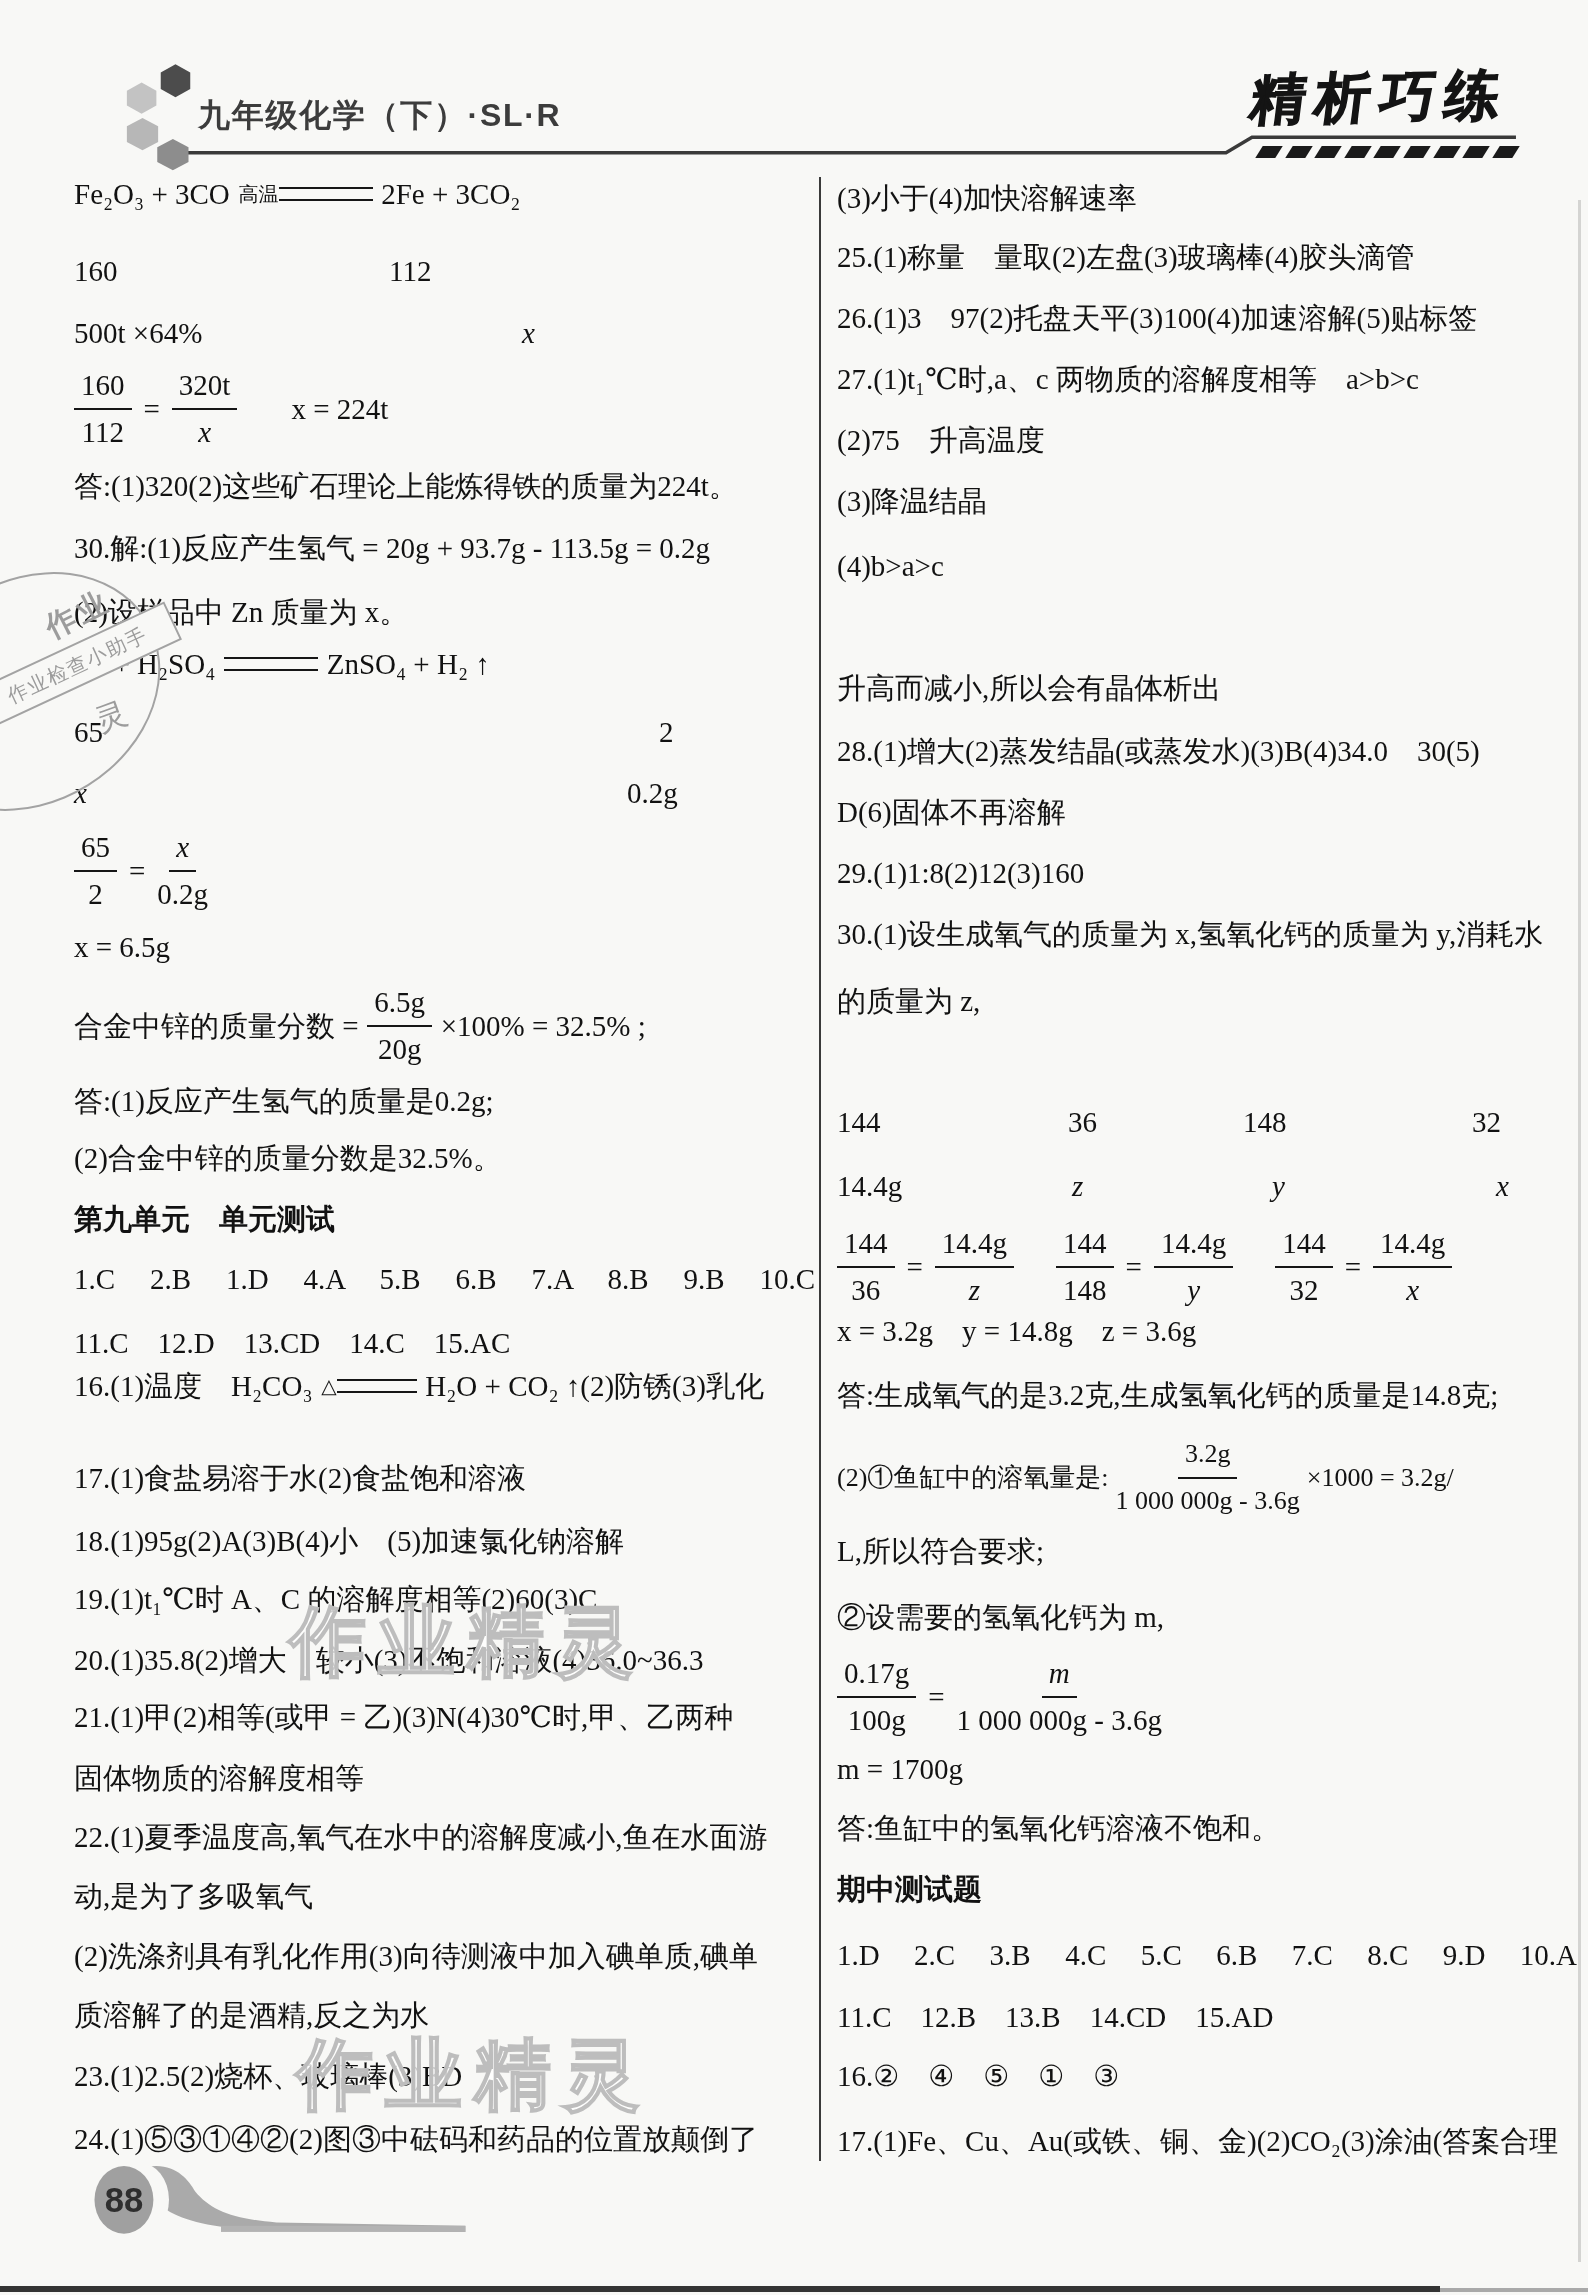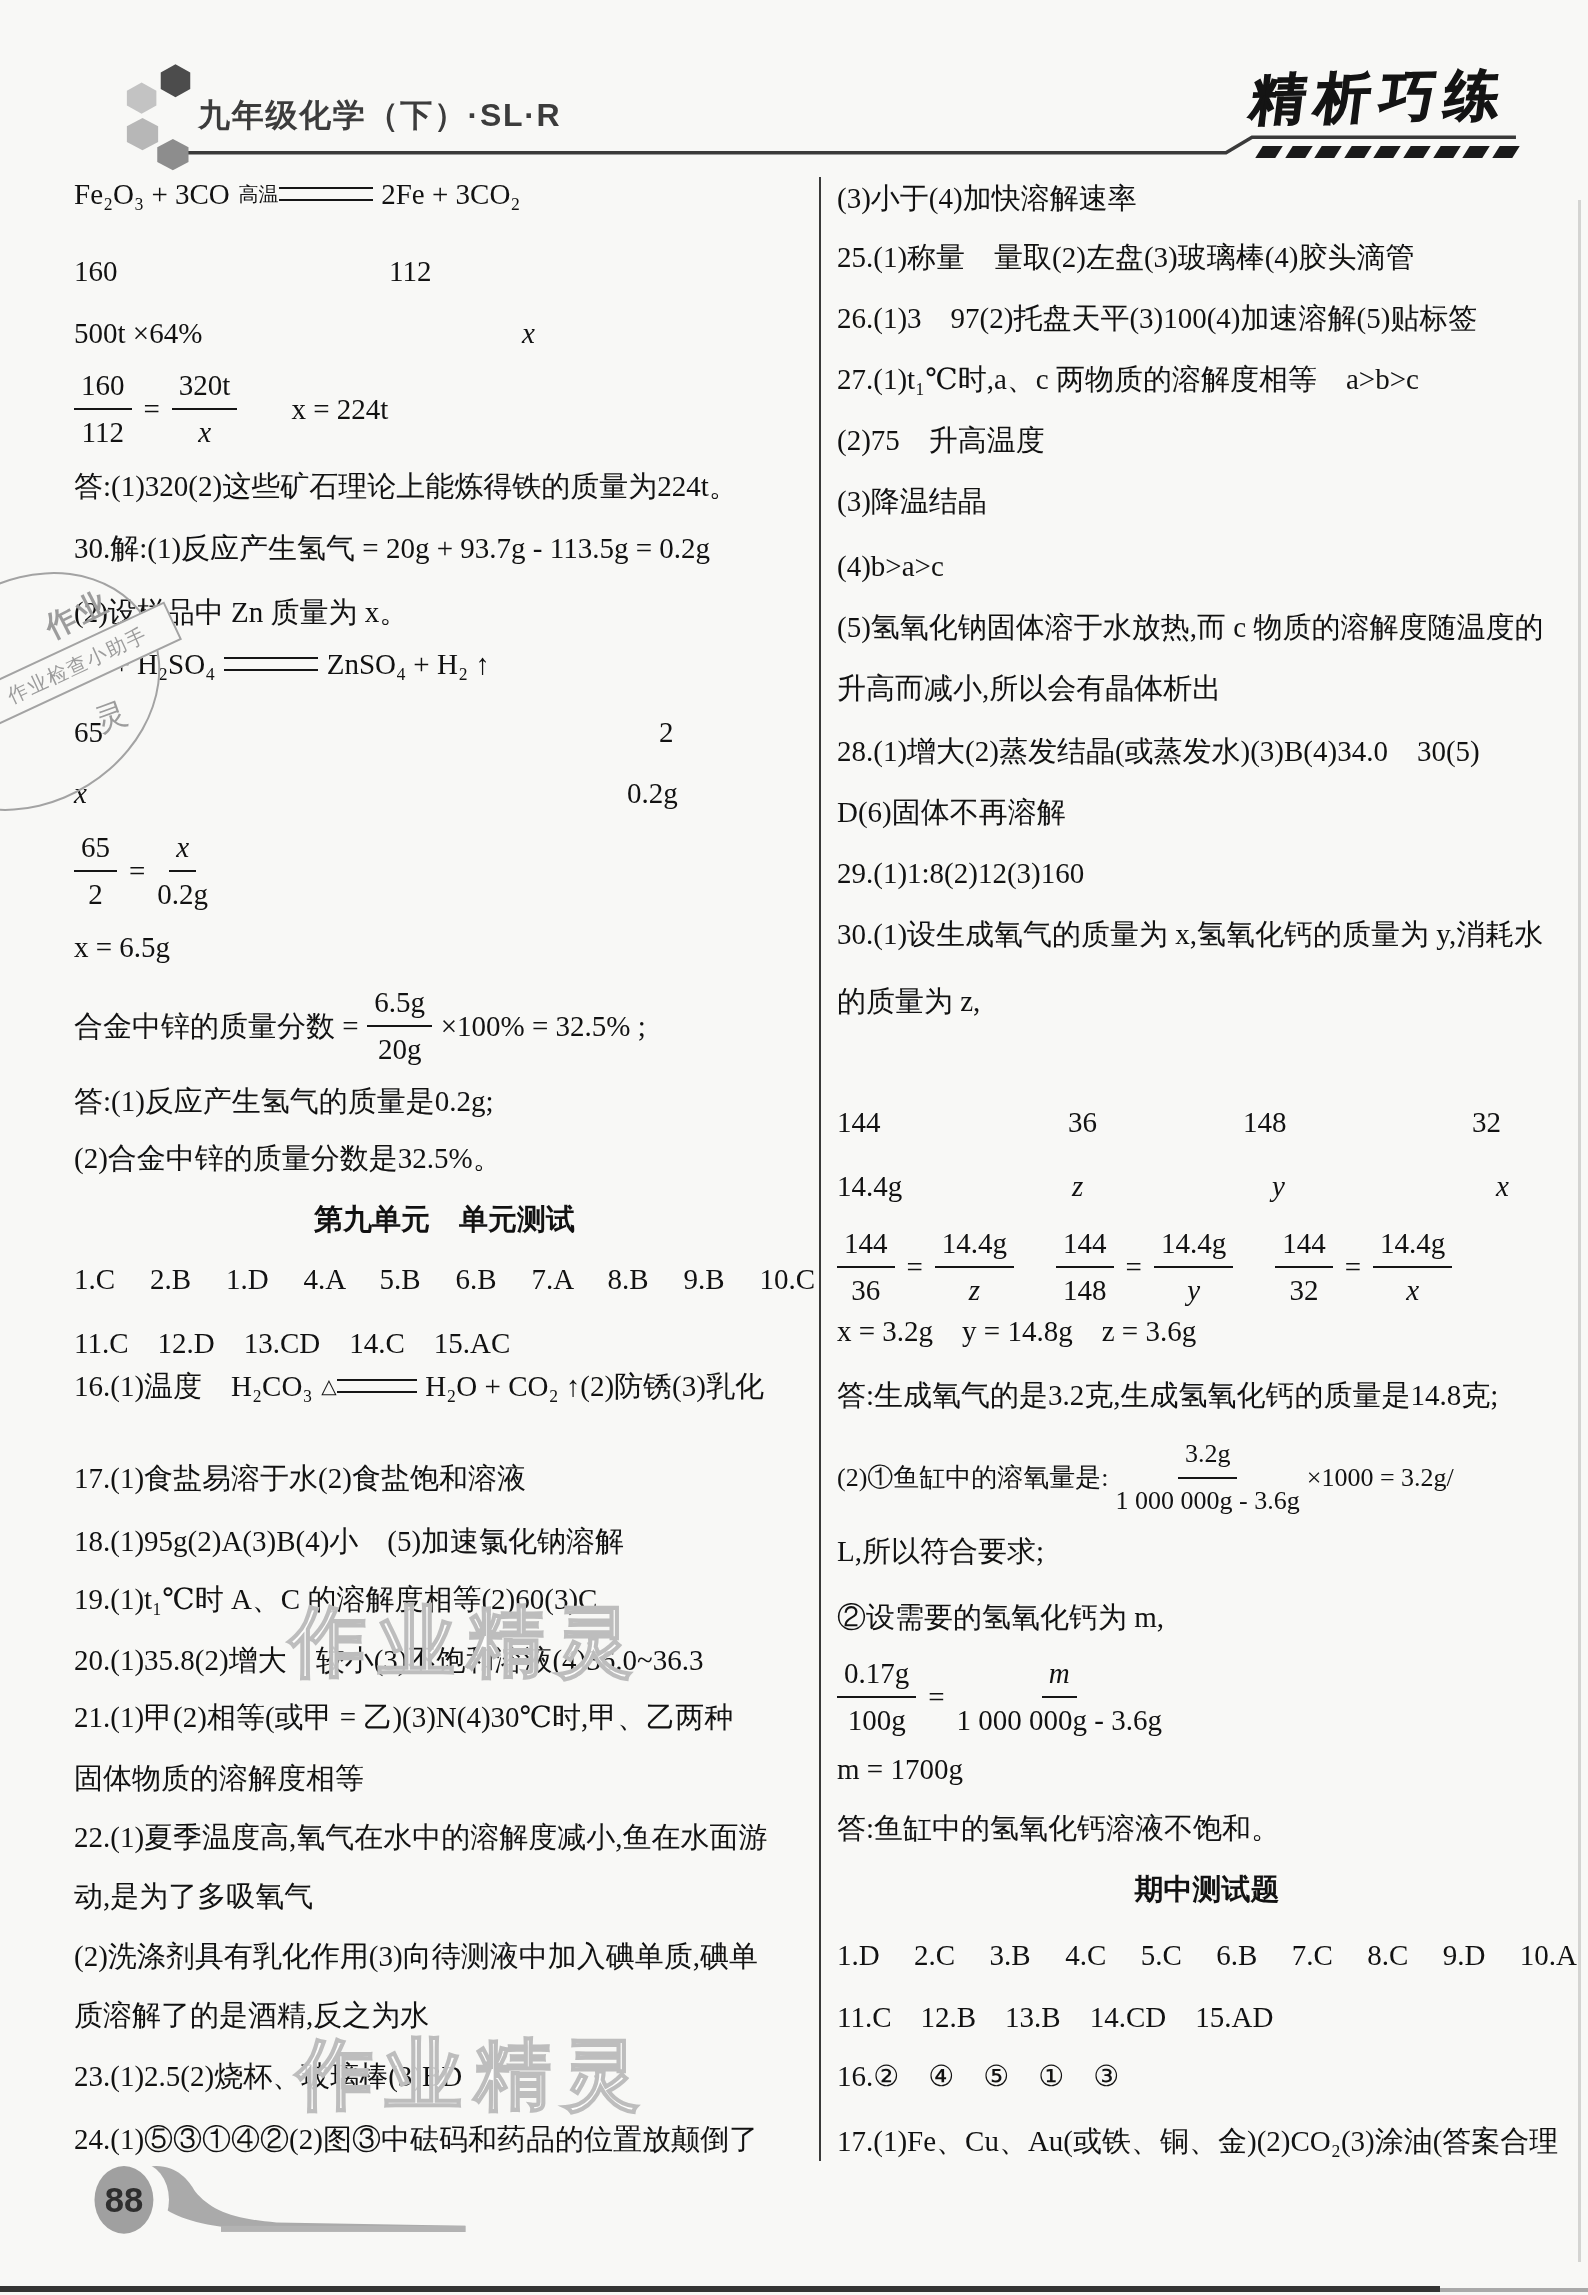--- a/index.html
+++ b/index.html
@@ -13,21 +13,21 @@
         letter-spacing:9.6px;transform:skewX(-8deg) rotate(-1deg);-webkit-text-stroke:1.3px #141414;}
   .dashes{position:absolute;left:1259px;top:146px;display:flex;gap:9.6px;}
   .dashes span{width:20px;height:12px;background:#1a1a1a;transform:skewX(-32deg);}
   
   .vdiv{position:absolute;left:819px;top:177px;width:1.7px;height:1984px;background:#3a3a3a;}
   .col{position:absolute;top:0;height:1847px;}
   .col.left{left:74px;width:741px;}
   .col.right{left:837px;width:740px;}
   .ln{position:absolute;left:0;width:100%;font-size:29px;line-height:40px;white-space:nowrap;}
   .just{white-space:normal;text-align:justify;text-align-last:justify;}
-  .center{text-align:center;font-weight:bold;white-space:normal;}
+  .center{font-weight:bold;white-space:normal;}
   .abs{position:absolute;top:0;}
   
   .eqln{display:flex;align-items:center;}
   .rxn{display:inline-flex;flex-direction:row;align-items:center;margin:0 8.7px;}
   .rxn .cond{font-size:20px;line-height:22.6px;}
   .rxn .dbl{width:94px;height:9.6px;border-top:2.6px solid #161616;border-bottom:2.6px solid #161616;}
   
   .frow{display:flex;align-items:center;}
   .frac{display:inline-flex;flex-direction:column;align-items:center;text-align:center;}
   .frac .fn{display:block;border-bottom:2.6px solid #161616;padding:0 7px 2.6px;}
@@ -193,21 +193,20 @@
 
   <section class="col right">
 
     <div class="ln" style="top:178px">(3)小于(4)加快溶解速率</div>
     <div class="ln" style="top:237px">25.(1)称量　量取(2)左盘(3)玻璃棒(4)胶头滴管</div>
     <div class="ln" style="top:298px">26.(1)3　97(2)托盘天平(3)100(4)加速溶解(5)贴标签</div>
     <div class="ln" style="top:359px">27.(1)t₁℃时,a、c 两物质的溶解度相等　a&gt;b&gt;c</div>
     <div class="ln" style="top:420px">(2)75　升高温度</div>
     <div class="ln" style="top:481px">(3)降温结晶</div>
     <div class="ln" style="top:546px">(4)b&gt;a&gt;c</div>
-    <div class="ln" style="top:607px">(5)氢氧化钠固体溶于水放热,而 c 物质的溶解度随温度的</div>
     <div class="ln" style="top:668px">升高而减小,所以会有晶体析出</div>
     <div class="ln" style="top:731px">28.(1)增大(2)蒸发结晶(或蒸发水)(3)B(4)34.0　30(5)</div>
     <div class="ln" style="top:792px">D(6)固体不再溶解</div>
     <div class="ln" style="top:853px">29.(1)1:8(2)12(3)160</div>
     <div class="ln" style="top:914px">30.(1)设生成氧气的质量为 x,氢氧化钙的质量为 y,消耗水</div>
     <div class="ln" style="top:981px">的质量为 z,</div>
 
 
     <div class="ln" style="top:1102px">
       <span class="abs" style="left:0">144</span>

